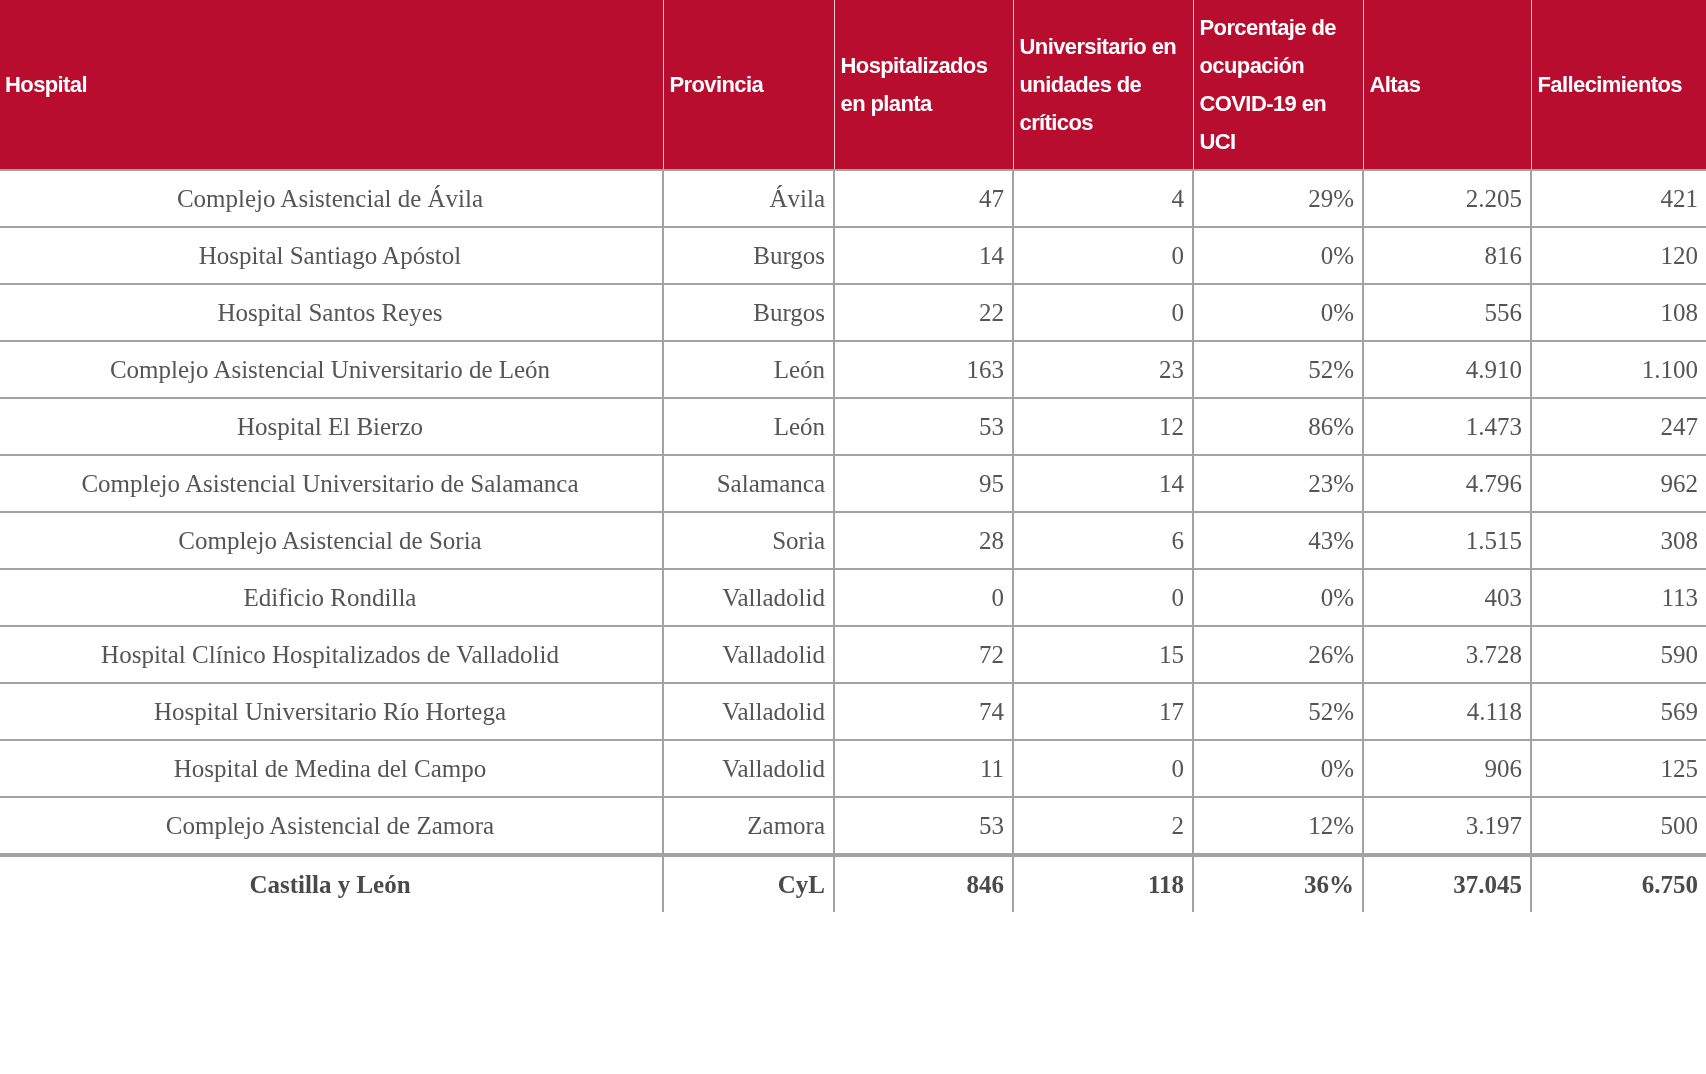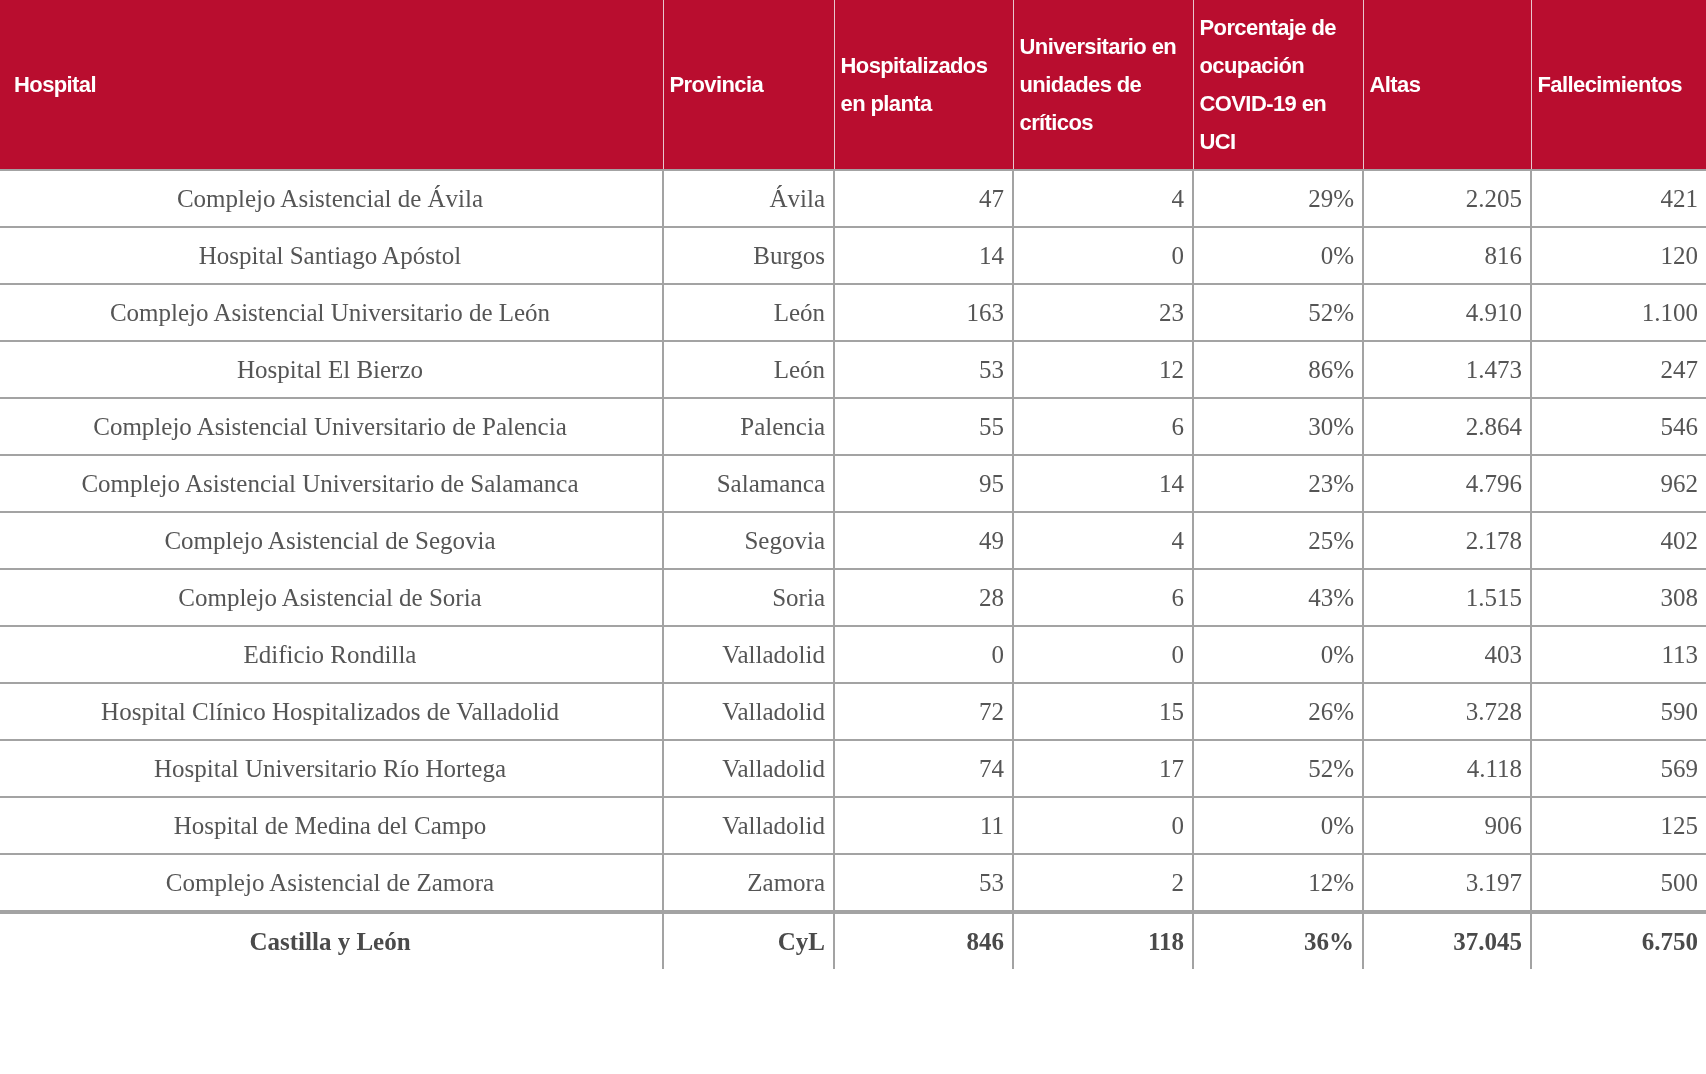--- a/index.html
+++ b/index.html
@@ -6,21 +6,21 @@
   body { width:1706px; height:1074px; overflow:hidden; }
   table { border-collapse:collapse; table-layout:fixed; width:1706px; }
   col.c0 { width:663px; } col.c1 { width:171px; } col.c2 { width:179px; }
   col.c3 { width:180px; } col.c4 { width:170px; } col.c5 { width:168px; } col.c6 { width:175px; }
   thead th {
     background:#b90d2f; color:#ffffff; height:169px; padding:0 6px;
     font-family:"Liberation Sans", sans-serif; font-weight:bold; font-size:22px;
     line-height:38px; text-align:left; vertical-align:middle;
     border-left:1px solid #e8c6cd; letter-spacing:-0.6px;
   }
-  thead th:first-child { border-left:none; padding-left:14px; }
+  thead th:first-child { border-left:none; padding-left:5px; }
   tbody td {
     height:55px; padding:0 8px; border-top:2px solid #a3a3a3; border-left:2px solid #a3a3a3;
     font-family:"Liberation Serif", serif; font-size:25px; color:#555555; text-align:right;
     vertical-align:middle; white-space:nowrap;
   }
   tbody td:first-child { border-left:none; text-align:center; padding-left:6px; }
   tbody tr.total td { border-top:4px solid #a3a3a3; font-weight:bold; color:#4a4a4a; }
 </style>
 </head>
 <body>
@@ -59,63 +59,54 @@
       <tr>
         <td>Hospital Santiago Apóstol</td>
         <td>Burgos</td>
         <td>14</td>
         <td>0</td>
         <td>0%</td>
         <td>816</td>
         <td>120</td>
       </tr>
       <tr>
+        <td>Hospital Santos Reyes</td>
+        <td>Burgos</td>
+        <td>22</td>
+        <td>0</td>
+        <td>0%</td>
+        <td>556</td>
+        <td>108</td>
+      </tr>
+      <tr>
         <td>Complejo Asistencial Universitario de León</td>
         <td>León</td>
         <td>163</td>
         <td>23</td>
         <td>52%</td>
         <td>4.910</td>
         <td>1.100</td>
       </tr>
       <tr>
         <td>Hospital El Bierzo</td>
         <td>León</td>
         <td>53</td>
         <td>12</td>
         <td>86%</td>
         <td>1.473</td>
         <td>247</td>
       </tr>
       <tr>
-        <td>Complejo Asistencial Universitario de Palencia</td>
-        <td>Palencia</td>
-        <td>55</td>
-        <td>6</td>
-        <td>30%</td>
-        <td>2.864</td>
-        <td>546</td>
-      </tr>
-      <tr>
         <td>Complejo Asistencial Universitario de Salamanca</td>
         <td>Salamanca</td>
         <td>95</td>
         <td>14</td>
         <td>23%</td>
         <td>4.796</td>
         <td>962</td>
-      </tr>
-      <tr>
-        <td>Complejo Asistencial de Segovia</td>
-        <td>Segovia</td>
-        <td>49</td>
-        <td>4</td>
-        <td>25%</td>
-        <td>2.178</td>
-        <td>402</td>
       </tr>
       <tr>
         <td>Complejo Asistencial de Soria</td>
         <td>Soria</td>
         <td>28</td>
         <td>6</td>
         <td>43%</td>
         <td>1.515</td>
         <td>308</td>
       </tr>

